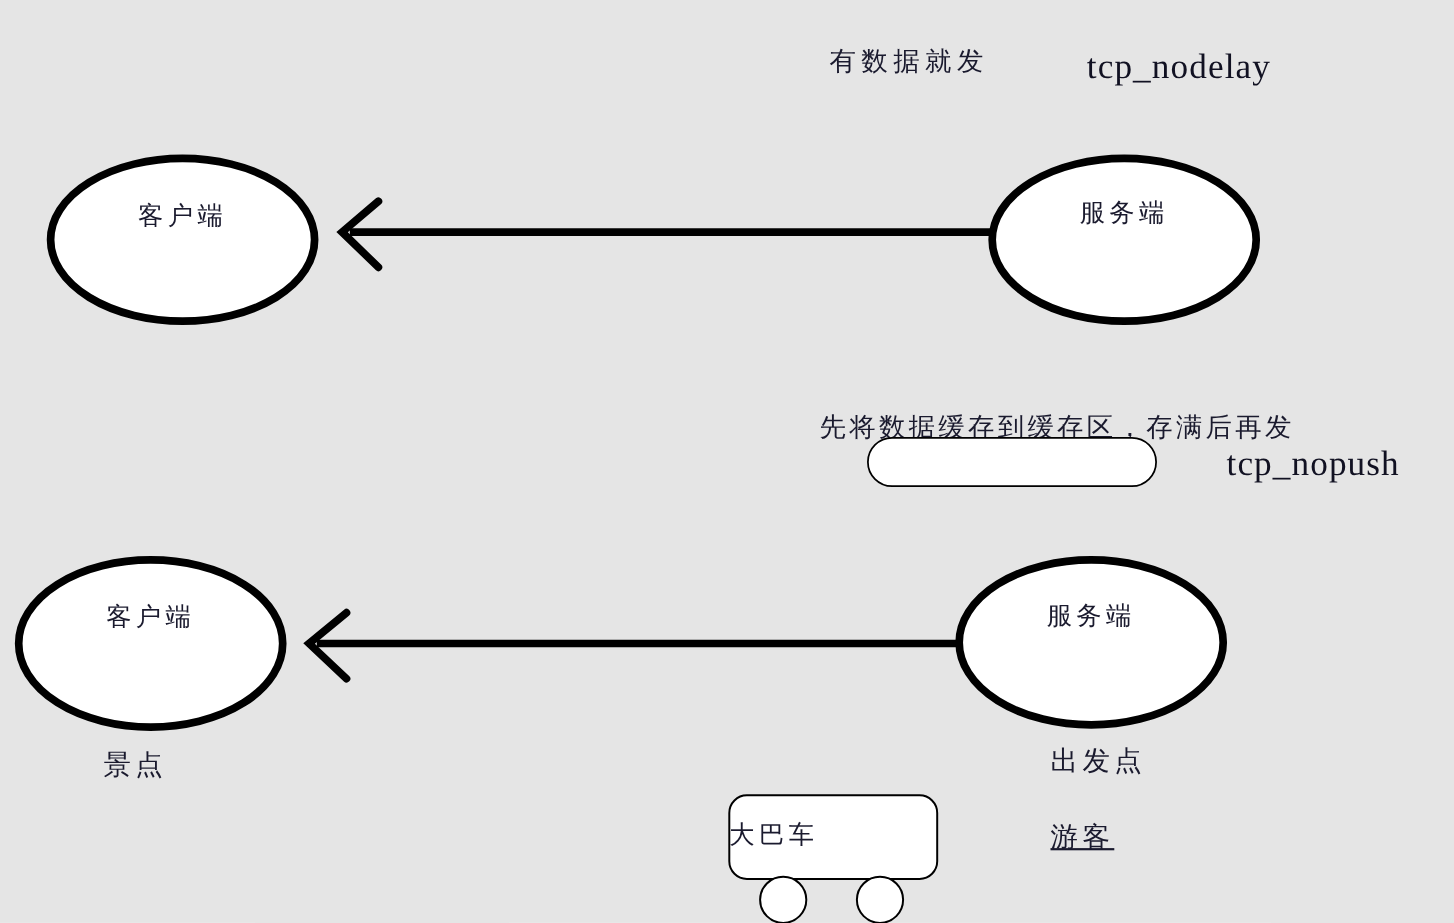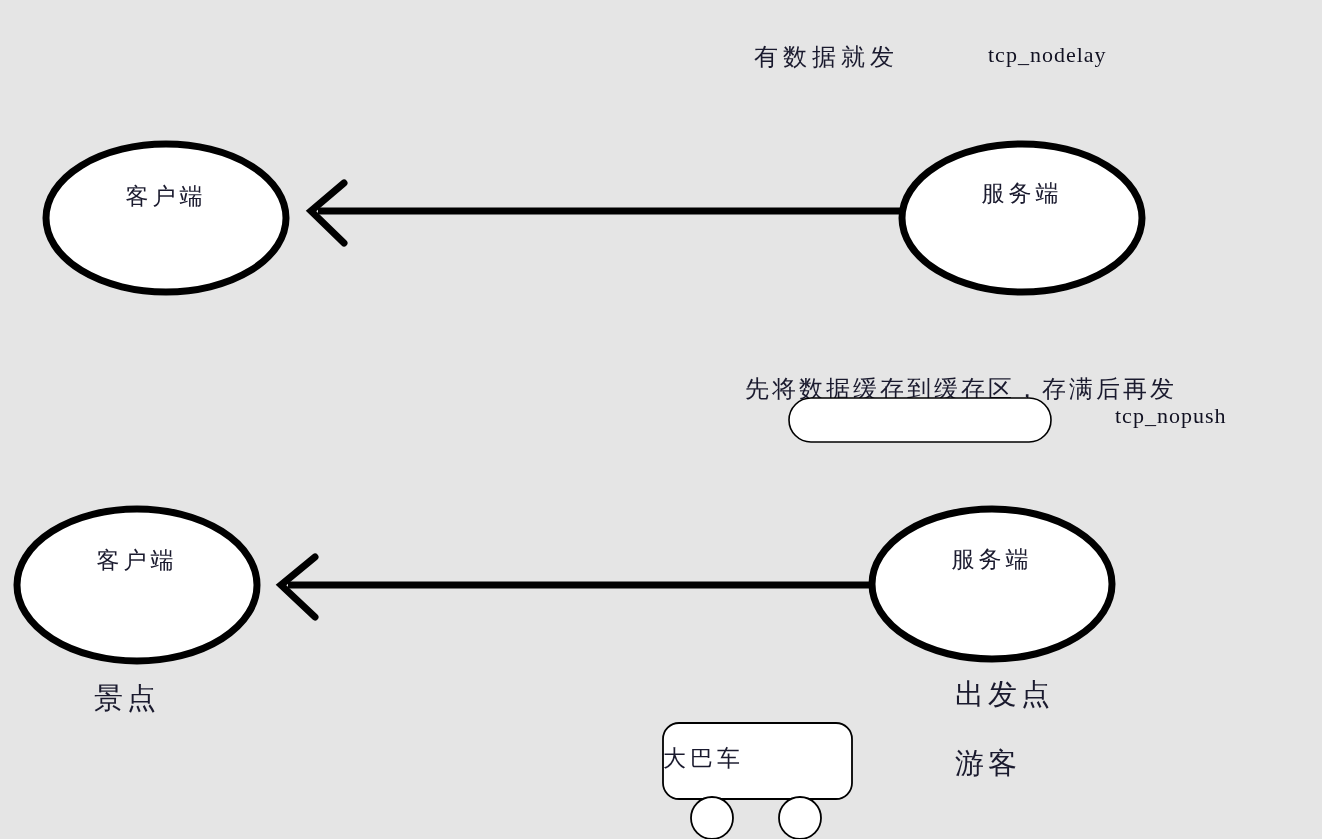--- a/index.html
+++ b/index.html
@@ -11,30 +11,30 @@
     position: relative;
     width: 1322px;
     height: 839px;
     background: #e5e5e5;
     overflow: hidden;
     font-family: "Liberation Serif", "DejaVu Serif", serif;
   }
   .cn-label {
     position: absolute;
     font-family: "Liberation Serif", "DejaVu Serif", serif;
-    font-size: 29px;
+    font-size: 25px;
     letter-spacing: 4px;
     color: #1a1a2e;
     white-space: nowrap;
     line-height: 1;
   }
   .mono-label {
     position: absolute;
     font-family: "Liberation Serif", "DejaVu Serif", serif;
-    font-size: 22px;
+    font-size: 32px;
     letter-spacing: 1px;
     color: #111122;
     white-space: nowrap;
     line-height: 1;
   }
   .node-text {
     position: absolute;
     width: 100%;
     text-align: center;
     font-family: Liberation Serif, serif;
@@ -135,15 +135,15 @@
     <svg width="260" height="119" viewBox="0 0 260 119">
       <rect x="3" y="3" width="189" height="76" rx="16" ry="16" fill="#ffffff" stroke="#000000" stroke-width="1.8"></rect>
       <circle cx="52" cy="98" r="21" fill="#ffffff" stroke="#000000" stroke-width="1.8"></circle>
       <circle cx="140" cy="98" r="21" fill="#ffffff" stroke="#000000" stroke-width="1.8"></circle>
     </svg>
     <div style="position:absolute; left:3px; top:27px; width:189px; text-align:left;
                 font-family:'Liberation Serif','DejaVu Serif',serif; font-size:23px;
                 letter-spacing:4px; color:#1a1a2e; line-height:1; white-space:nowrap;">大巴车</div>
   </div>
 
-  <div class="cn-label" style="left:955px; top:749px;">游客</div>
+  <div class="cn-label" style="left:955px; top:749px;text-decoration:underline;">游客</div>
 
 </div>
 
 </body></html>

